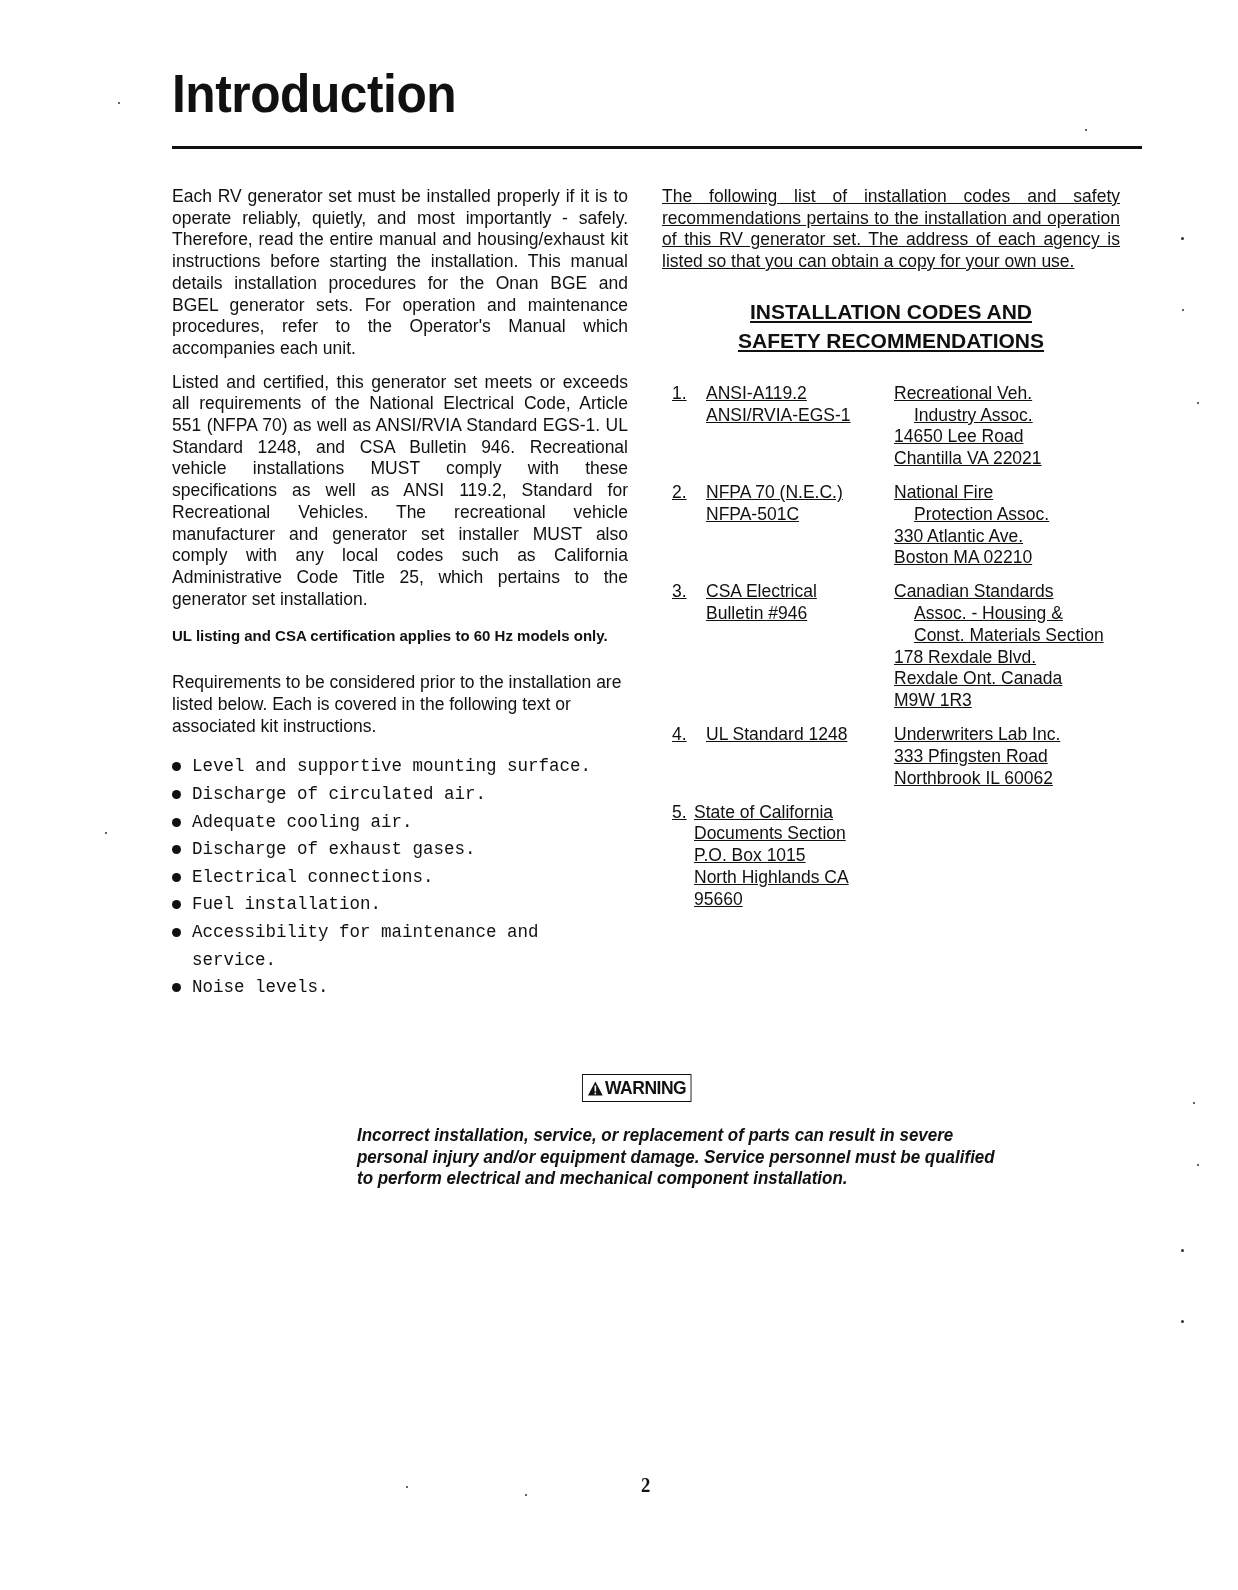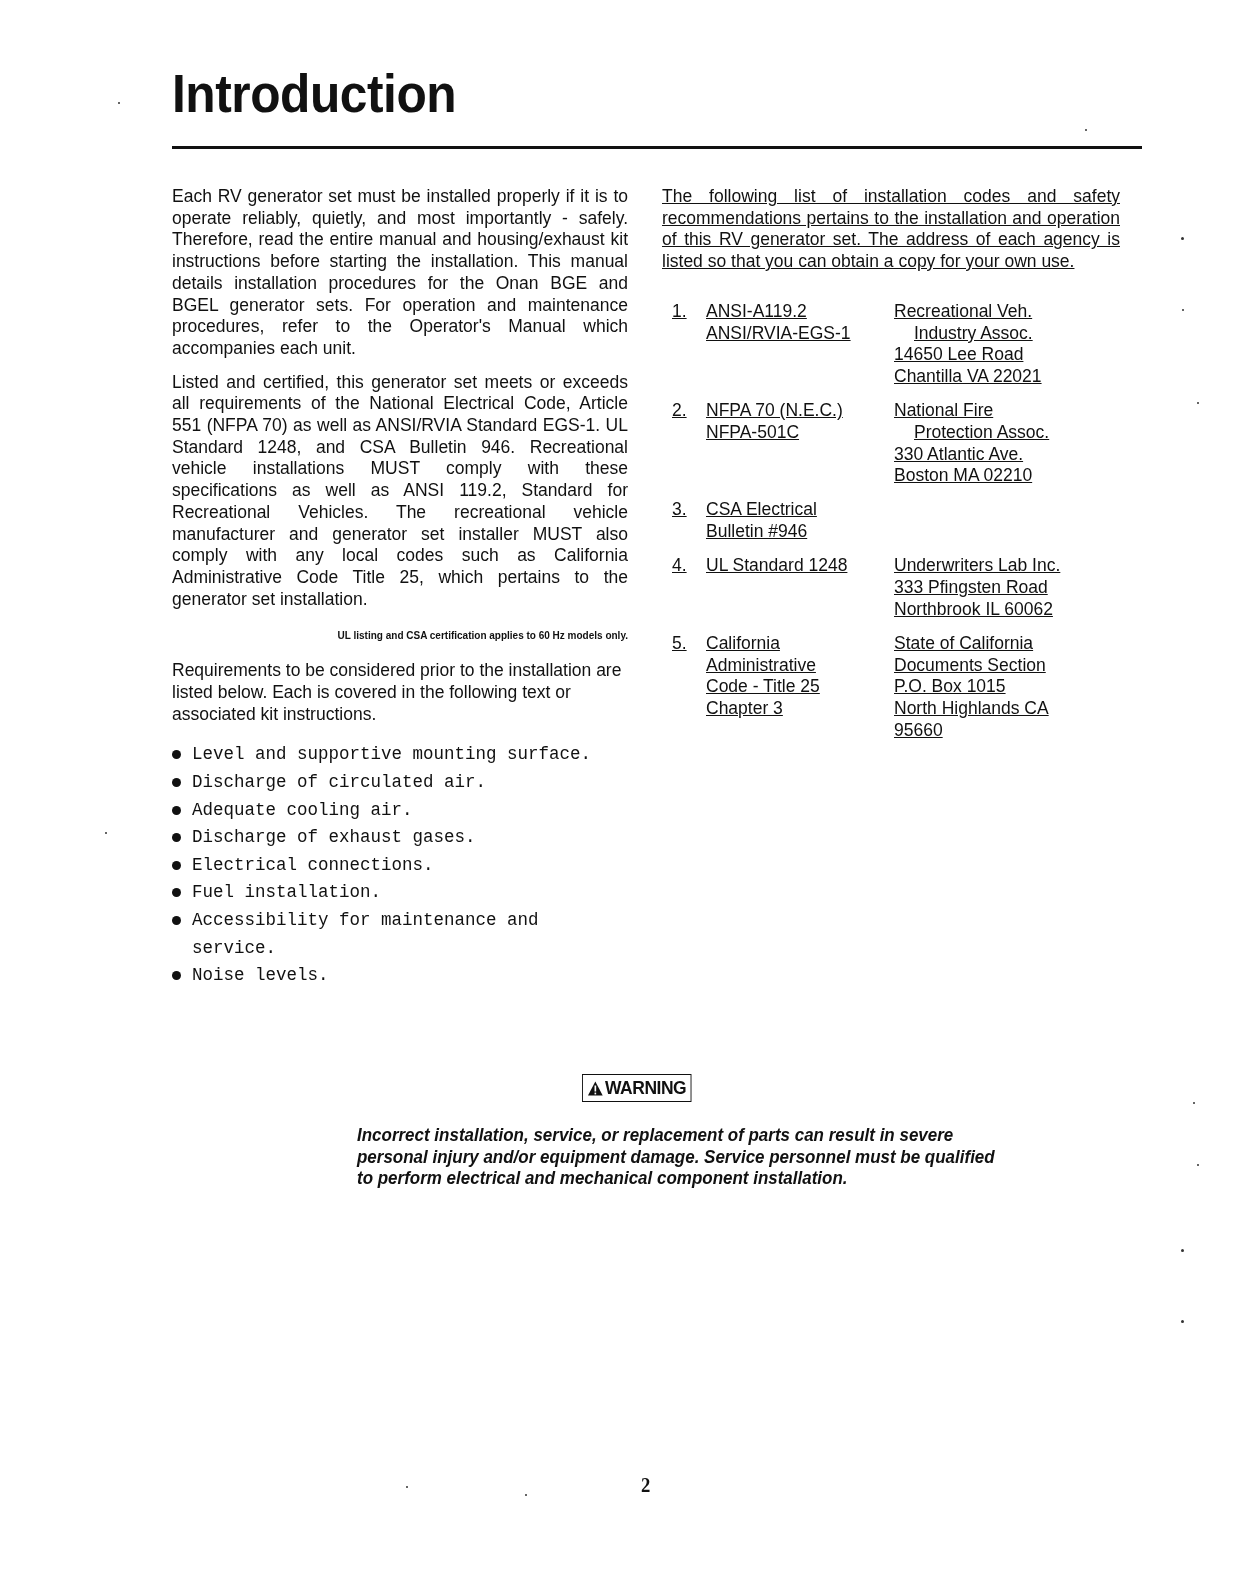--- a/index.html
+++ b/index.html
@@ -22,21 +22,21 @@
     position: absolute; left: 172px; top: 186px; width: 456px;
   }
   .col-right {
     position: absolute; left: 662px; top: 186px; width: 458px; text-decoration: underline;
   }
   p.body {
     margin: 0; font-size: 17.5px; line-height: 21.7px; text-align: justify;
   }
   .p-gap { height: 12px; }
   .note {
-    margin: 18px 0 4px 0; font-size: 10px; font-weight: bold; line-height: 16px; text-align: right;
+    margin: 18px 0 16px 0; font-size: 15px; font-weight: bold; line-height: 16px;
   }
   .bullets { list-style: none; margin: 16px 0 0 0; padding: 0; font-family: Liberation Mono, monospace; }
   .bullets li {
     font-size: 17.5px; line-height: 27.6px; position: relative; padding-left: 20px;
   }
   .bullets li .dot {
     position: absolute; left: 0; top: 9px; width: 9px; height: 9px;
     border-radius: 50%; background: #111111;
   }
   .section-heading {
@@ -93,20 +93,24 @@
     <li><span class="dot"></span><span>Discharge of exhaust gases.</span></li>
     <li><span class="dot"></span><span>Electrical connections.</span></li>
     <li><span class="dot"></span><span>Fuel installation.</span></li>
     <li><span class="dot"></span><span>Accessibility for maintenance and service.</span></li>
     <li><span class="dot"></span><span>Noise levels.</span></li>
   </ul>
 </div>
 
 <div class="col-right">
   <p class="body">The following list of installation codes and safety recommendations pertains to the installation and operation of this RV generator set. The address of each agency is listed so that you can obtain a copy for your own use.</p>
+  <div class="section-heading">
+    <div>INSTALLATION CODES AND</div>
+    <div>SAFETY RECOMMENDATIONS</div>
+  </div>
   <div class="codes" id="codes-list">
       <div class="code-entry">
         <div class="code-num">1.</div>
         <div class="code-left" style="padding-left: 12px;">
           <div>ANSI-A119.2</div>
           <div>ANSI/RVIA-EGS-1</div>
         </div>
         <div class="code-right">
           <div>Recreational Veh.</div>
           <div class="indent">Industry Assoc.</div>
@@ -126,40 +130,42 @@
           <div>330 Atlantic Ave.</div>
           <div>Boston MA 02210</div>
         </div>
       </div>
       <div class="code-entry">
         <div class="code-num">3.</div>
         <div class="code-left" style="padding-left: 12px;">
           <div>CSA Electrical</div>
           <div>Bulletin #946</div>
         </div>
+        <div class="code-right">
+          <div>Canadian Standards</div>
+          <div class="indent">Assoc. - Housing &amp;</div>
+          <div class="indent">Const. Materials Section</div>
+          <div>178 Rexdale Blvd.</div>
+          <div>Rexdale Ont. Canada</div>
+          <div>M9W 1R3</div>
+        </div>
       </div>
       <div class="code-entry">
         <div class="code-num">4.</div>
         <div class="code-left" style="padding-left: 12px;">
           <div>UL Standard 1248</div>
         </div>
         <div class="code-right">
           <div>Underwriters Lab Inc.</div>
           <div>333 Pfingsten Road</div>
           <div>Northbrook IL 60062</div>
         </div>
       </div>
       <div class="code-entry">
         <div class="code-num">5.</div>
-        <div class="code-left" style="padding-left: 12px;">
-          <div>California</div>
-          <div>Administrative</div>
-          <div>Code - Title 25</div>
-          <div>Chapter 3</div>
-        </div>
         <div class="code-right">
           <div>State of California</div>
           <div>Documents Section</div>
           <div>P.O. Box 1015</div>
           <div>North Highlands CA</div>
           <div>95660</div>
         </div>
       </div>
     </div>
 </div>

